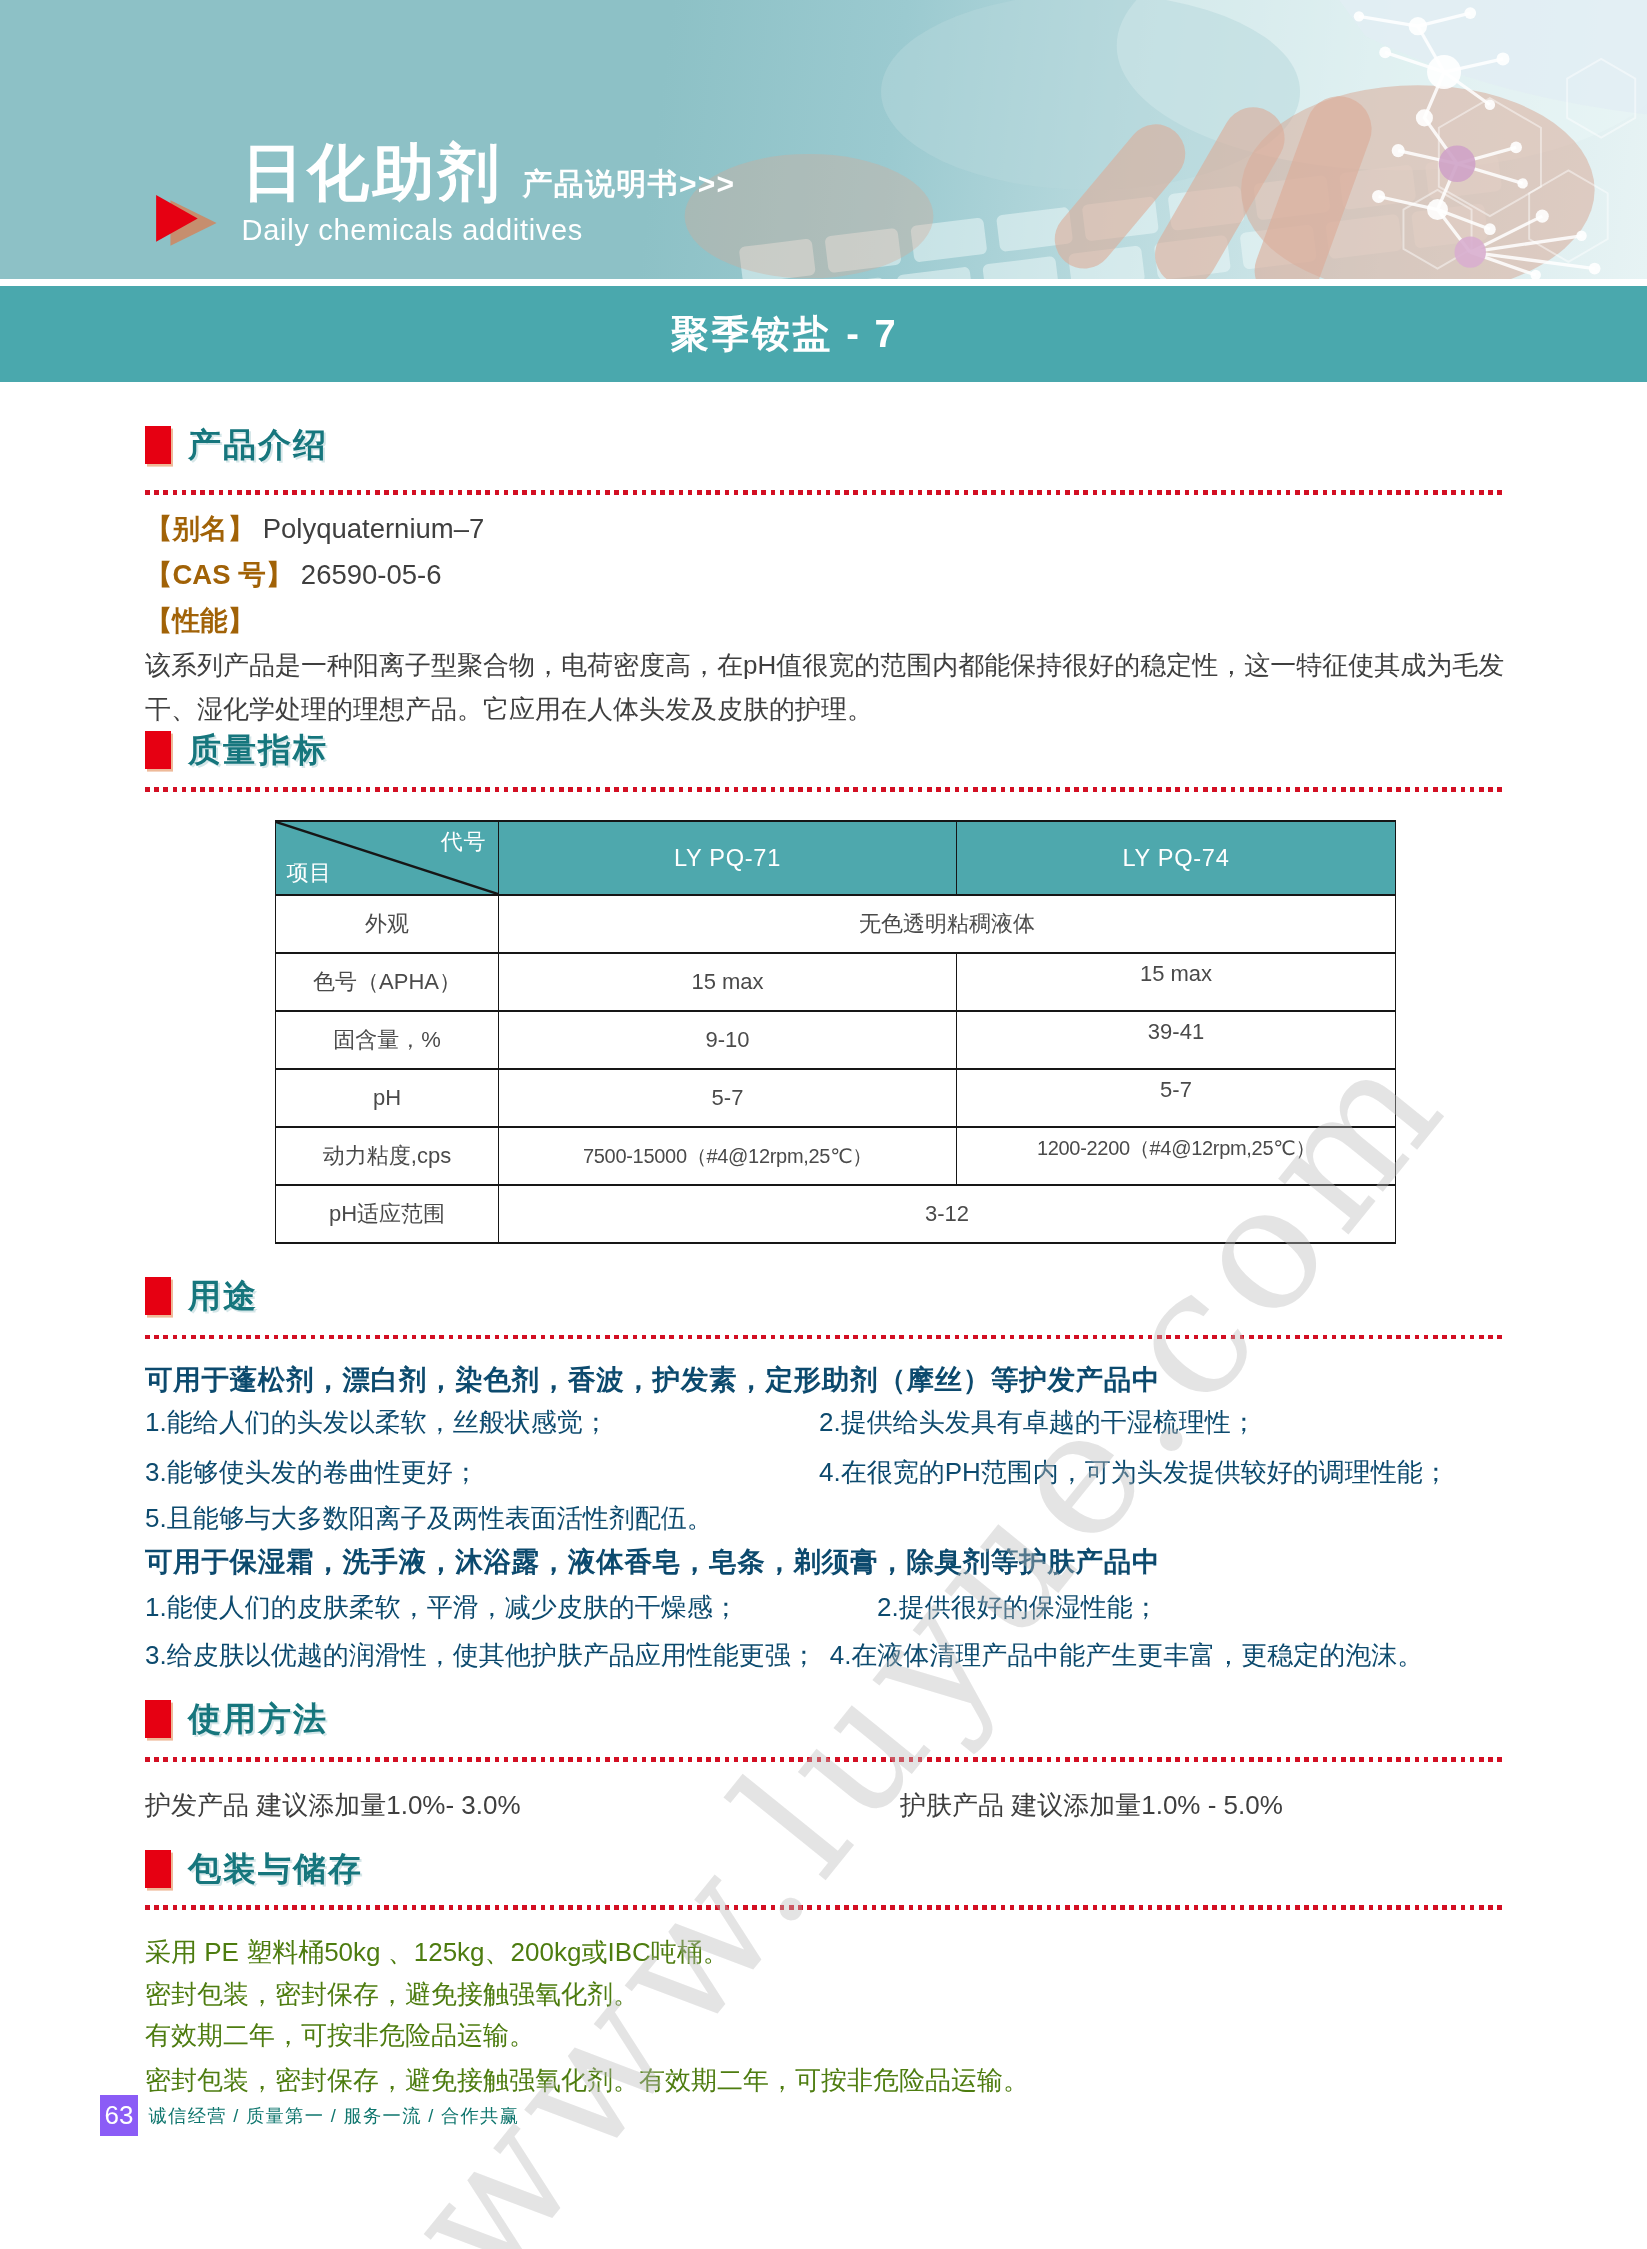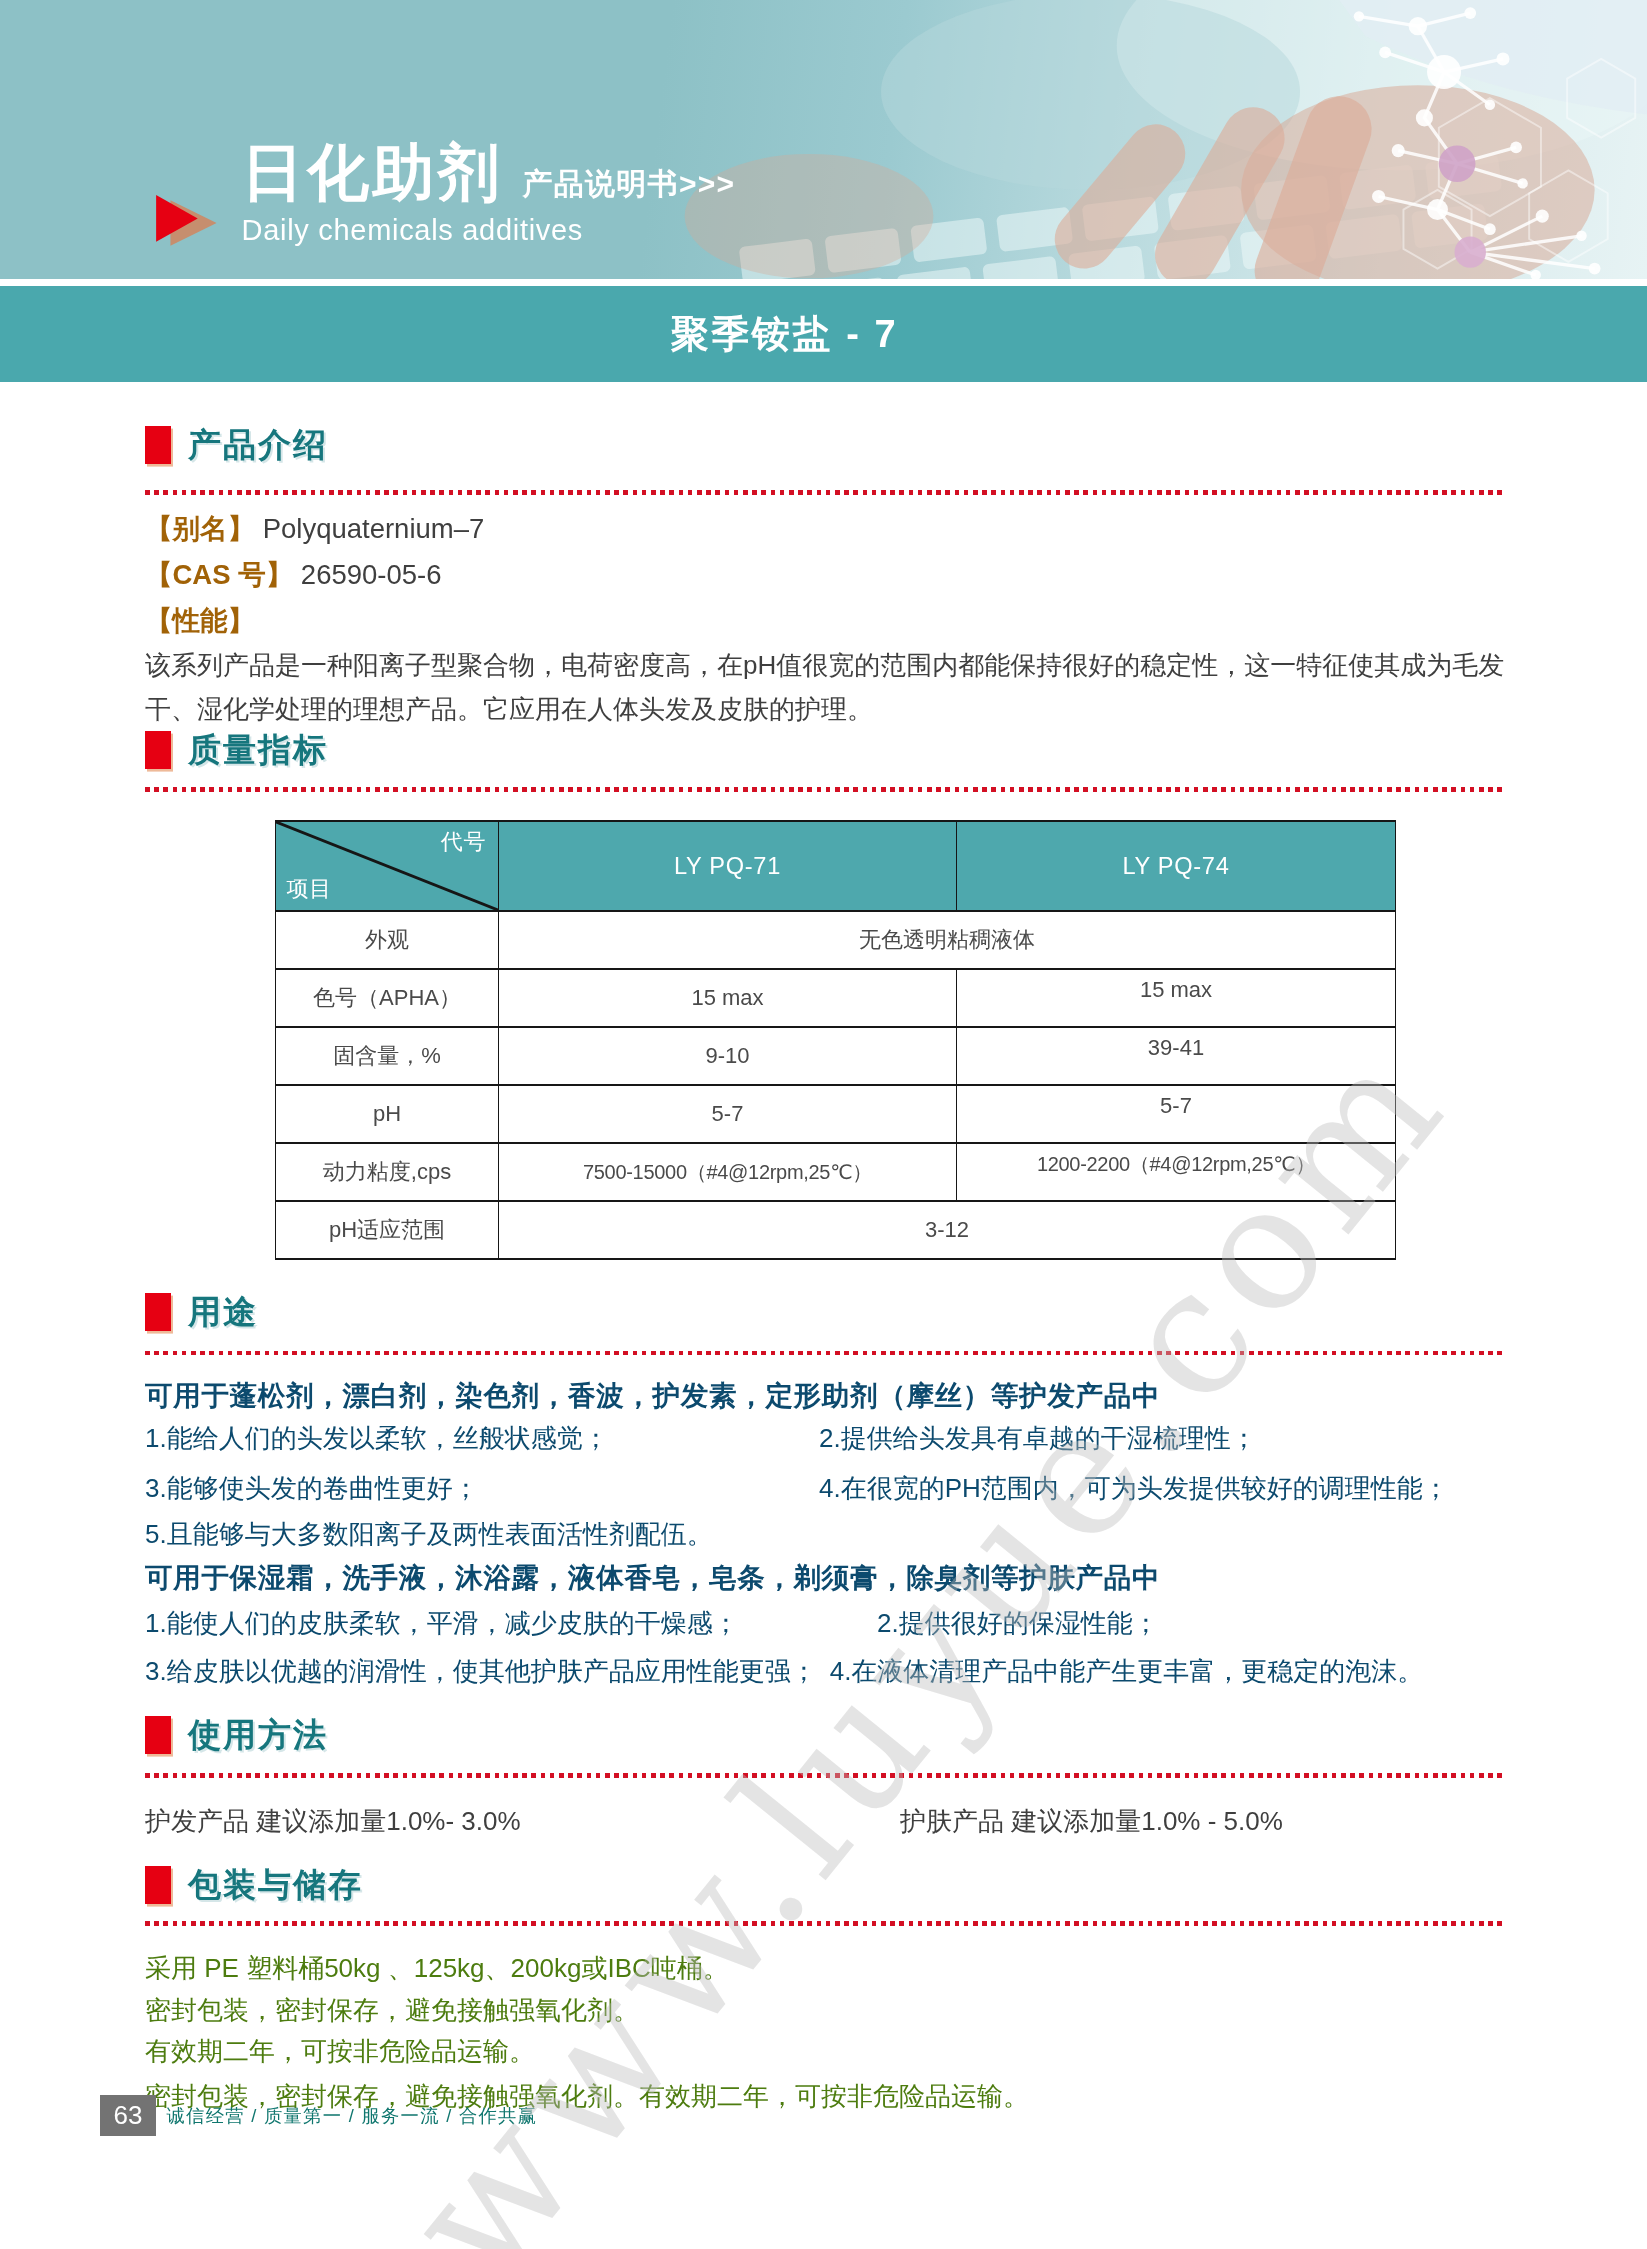--- a/index.html
+++ b/index.html
@@ -67,21 +67,21 @@
   .spec-table {
     margin:28px 0 0 130px; border-collapse:collapse; table-layout:fixed; width:1119px;
     font-size:22px; color:#4a4a4a;
   }
   .spec-table td {
     border-left:1.3px solid #161616; border-right:1.3px solid #161616;
     border-top:2.6px solid #161616; border-bottom:2.6px solid #161616;
     text-align:center; vertical-align:middle; height:56px; padding:0 3.9px;
   }
   .thead td { background:#4ea8ad; color:#ffffff; font-size:23.6px; letter-spacing:0.7px; }
-  .corner { position:relative; padding:16px !important; }
+  .corner { position:relative; padding:8px !important; }
   .corner svg { position:absolute; left:0; top:0; width:100%; height:100%; }
   .corner-top { position:absolute; top:5.2px; right:11.8px; font-size:22px; }
   .corner-bottom { position:absolute; bottom:6.5px; left:10.5px; font-size:22px; }
   .lift { position:relative; top:-7.9px; display:inline-block; }
   .tight { font-size:20px; letter-spacing:-0.3px; }
 
   
   .mt-usage-h { margin-top:33px; }
   .mt-usage-dots { margin-top:19.6px; }
   .usage-title { margin:21.6px 0 0 0; font-size:27.5px; line-height:37px; font-weight:bold; color:#0c4a6e; letter-spacing:0.7px; }
@@ -102,21 +102,21 @@
   .method-row .l { flex:none; width:755px; }
   .mt-packing-h { margin-top:27.5px; }
   .mt-packing-dots { margin-top:17px; }
   .packing-line { margin:6.5px 0 0 0; font-size:26px; line-height:35px; color:#4d7c0f; }
   .packing-line.first { margin-top:25.5px; }
   .packing-line.last { margin-top:9.8px; }
 
   
   .footer { position:absolute; left:100px; top:2095px; display:flex; align-items:center; z-index:2; }
   .page-badge {
-    width:56px; height:41px; background:#737373; color:#ffffff; font-size:26px;
+    width:38px; height:41px; background:#8b5cf6; color:#ffffff; font-size:26px;
     display:flex; align-items:center; justify-content:center;text-align:right;
   }
   .footer-slogan { margin-left:10.5px; color:#0f766e; font-size:18.3px; letter-spacing:1.3px; }
 
   
   .watermark {
     position:absolute; left:445px; top:2154px; z-index:6;
     transform:rotate(-51deg); transform-origin:0 50%;
     font-family:"DejaVu Serif","Liberation Serif",serif;
     font-size:173px; letter-spacing:11.8px; white-space:nowrap;

